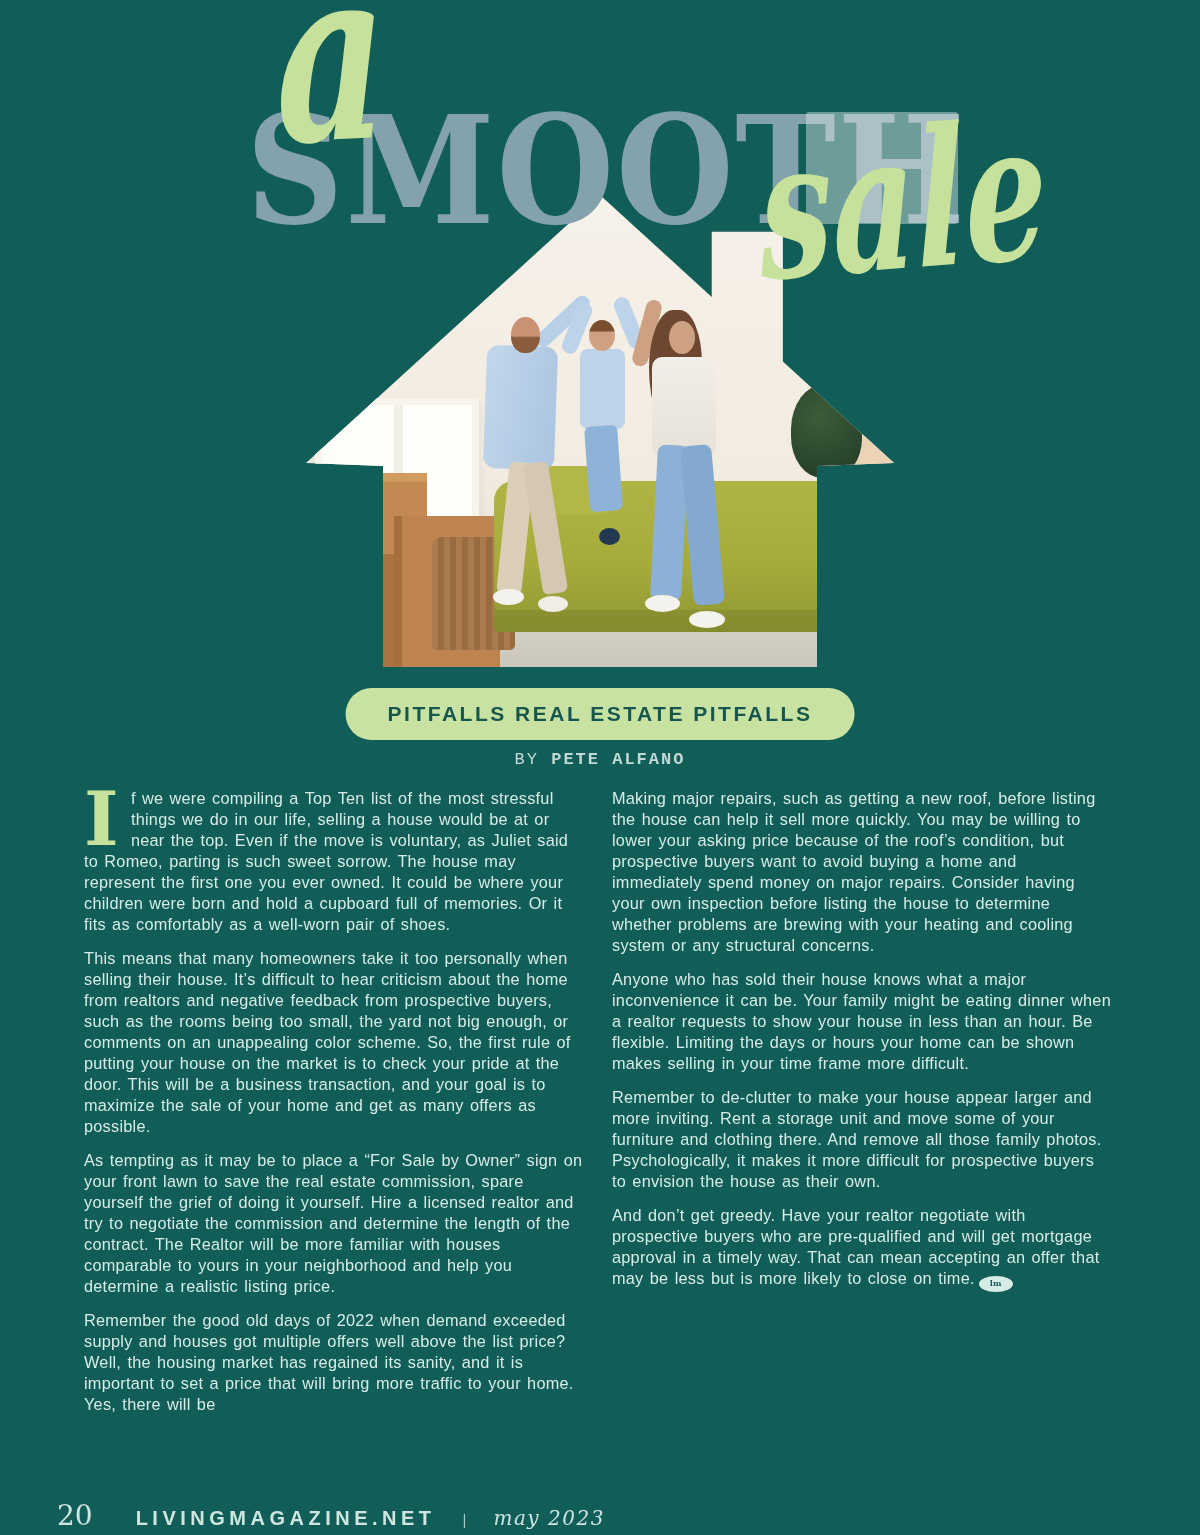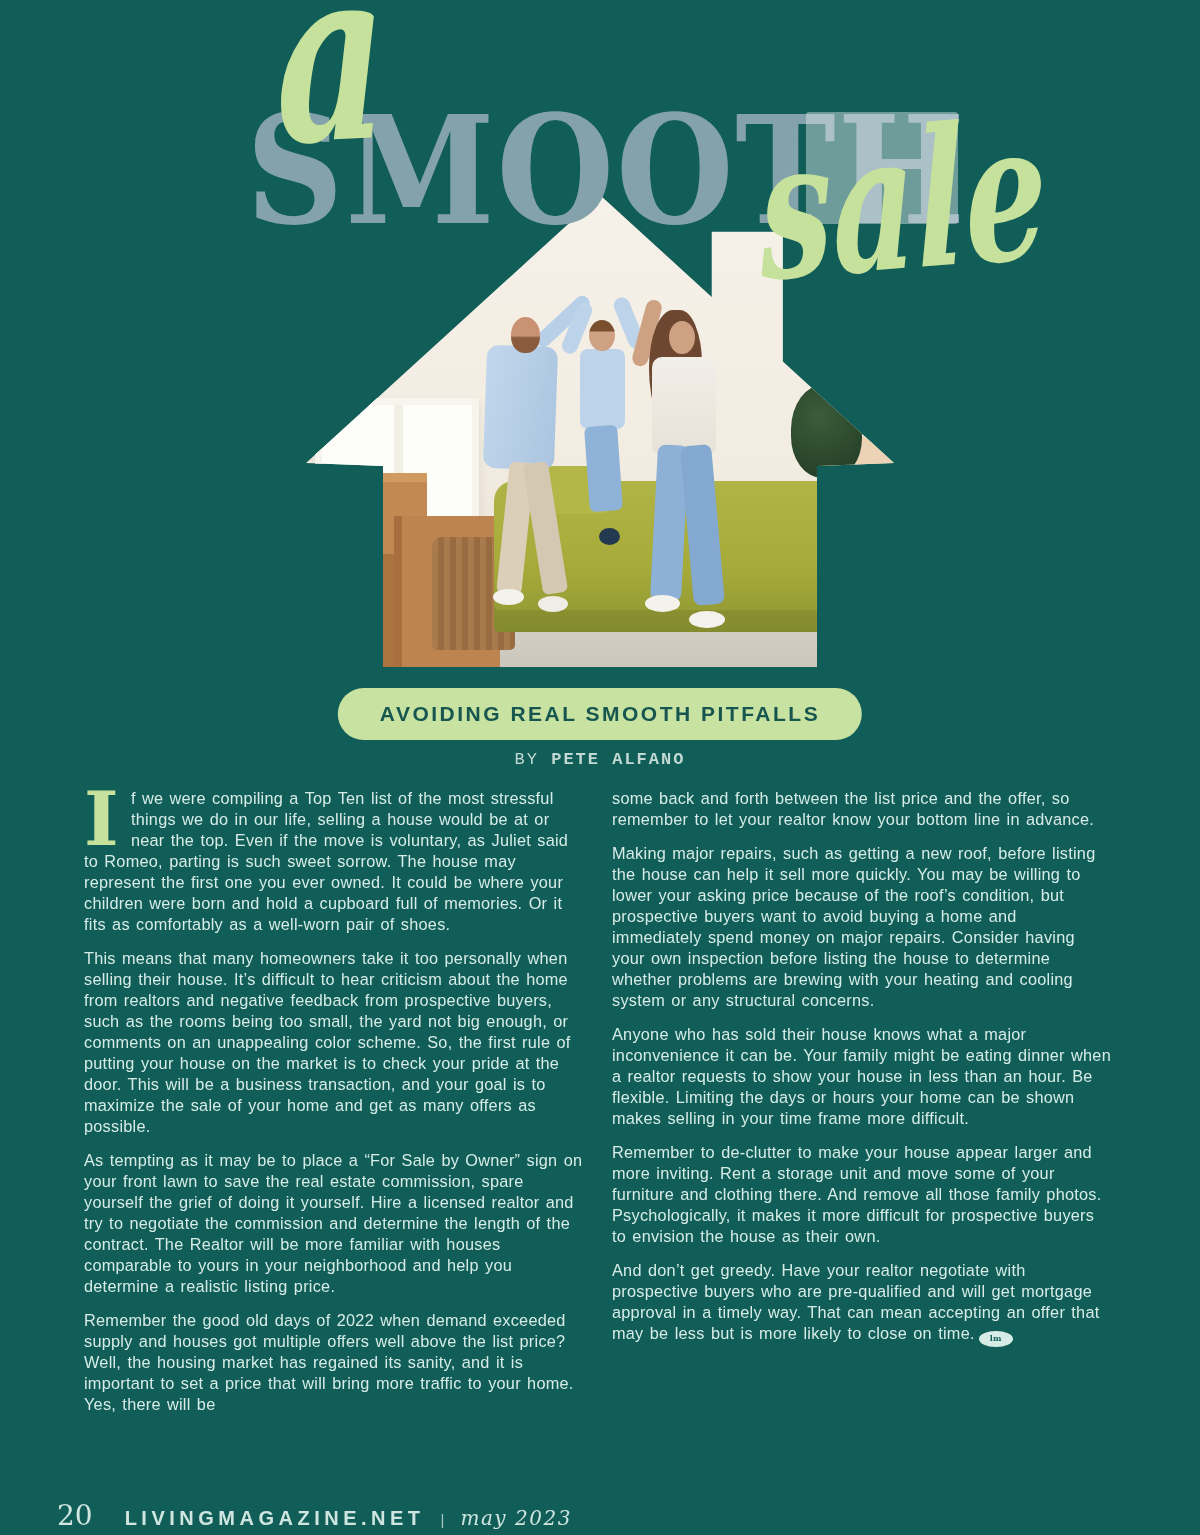--- a/index.html
+++ b/index.html
@@ -94,21 +94,21 @@
     font-size:74px;line-height:58px;color:#c5e19b;margin:2px 12px 0 0;
   }
   .endmark{
     display:inline-flex;align-items:center;justify-content:center;
     width:34px;height:16px;border-radius:50%;background:#d7ece7;color:#115d57;
     font-size:8px;font-weight:bold;vertical-align:-2px;margin-left:4px;
     font-family:"DejaVu Serif",serif;
   }
   
   .footer{
-    position:absolute;left:57px;top:1462px;display:flex;align-items:baseline;gap:0;
+    position:absolute;left:57px;top:1462px;display:flex;align-items:baseline;gap:11px;
     color:#cfe5e0;
   }
   .page-num{font-family:"DejaVu Serif",serif;font-size:28px;margin-right:32px;}
   .site{font-size:20px;font-weight:bold;letter-spacing:4.5px;}
   .divider{margin:0 16px;font-size:15px;color:#a9c9c4;}
   .date{font-family:"DejaVu Serif",serif;font-style:italic;font-size:20px;letter-spacing:1.5px;margin-top:44px;}
 </style>
 </head>
 <body>
 
@@ -148,36 +148,35 @@
   <div class="mom-arm"></div>
   <div class="mom-hair"></div>
   <div class="mom-head"></div>
   <div class="mom-top"></div>
   <div class="mom-leg1"></div>
   <div class="mom-leg2"></div>
   <div class="mom-shoe1"></div>
   <div class="mom-shoe2"></div>
 </div>
 
-<div class="badge">AVOIDING REAL SMOOTH PITFALLS</div>
+<div class="badge">PITFALLS REAL ESTATE PITFALLS</div>
 <div class="byline">
   <span>BY </span><b>PETE ALFANO</b>
 </div>
 
 <div class="columns">
   <div class="col">
     <p>
       <span class="dropcap">I</span><span>f we were compiling a Top Ten list of the most stressful things we do in our life, selling a house would be at or near the top. Even if the move is voluntary, as Juliet said to Romeo, parting is such sweet sorrow. The house may represent the first one you ever owned. It could be where your children were born and hold a cupboard full of memories. Or it fits as comfortably as a well-worn pair of shoes.</span>
     </p>
     <p>This means that many homeowners take it too personally when selling their house. It’s difficult to hear criticism about the home from realtors and negative feedback from prospective buyers, such as the rooms being too small, the yard not big enough, or comments on an unappealing color scheme. So, the first rule of putting your house on the market is to check your pride at the door. This will be a business transaction, and your goal is to maximize the sale of your home and get as many offers as possible.</p>
     <p>As tempting as it may be to place a “For Sale by Owner” sign on your front lawn to save the real estate commission, spare yourself the grief of doing it yourself. Hire a licensed realtor and try to negotiate the commission and determine the length of the contract. The Realtor will be more familiar with houses comparable to yours in your neighborhood and help you determine a realistic listing price.</p>
     <p>Remember the good old days of 2022 when demand exceeded supply and houses got multiple offers well above the list price? Well, the housing market has regained its sanity, and it is important to set a price that will bring more traffic to your home. Yes, there will be</p>
   </div>
   <div class="col">
-    <p>some back and forth between the list price and the offer, so remember to let your realtor know your bottom line in advance.</p>
     <p>Making major repairs, such as getting a new roof, before listing the house can help it sell more quickly. You may be willing to lower your asking price because of the roof’s condition, but prospective buyers want to avoid buying a home and immediately spend money on major repairs. Consider having your own inspection before listing the house to determine whether problems are brewing with your heating and cooling system or any structural concerns.</p>
     <p>Anyone who has sold their house knows what a major inconvenience it can be. Your family might be eating dinner when a realtor requests to show your house in less than an hour. Be flexible. Limiting the days or hours your home can be shown makes selling in your time frame more difficult.</p>
     <p>Remember to de-clutter to make your house appear larger and more inviting. Rent a storage unit and move some of your furniture and clothing there. And remove all those family photos. Psychologically, it makes it more difficult for prospective buyers to envision the house as their own.</p>
     <p>
       <span>And don’t get greedy. Have your realtor negotiate with prospective buyers who are pre-qualified and will get mortgage approval in a timely way. That can mean accepting an offer that may be less but is more likely to close on time.</span><span class="endmark">lm</span>
     </p>
   </div>
 </div>
 
 <div class="footer">

